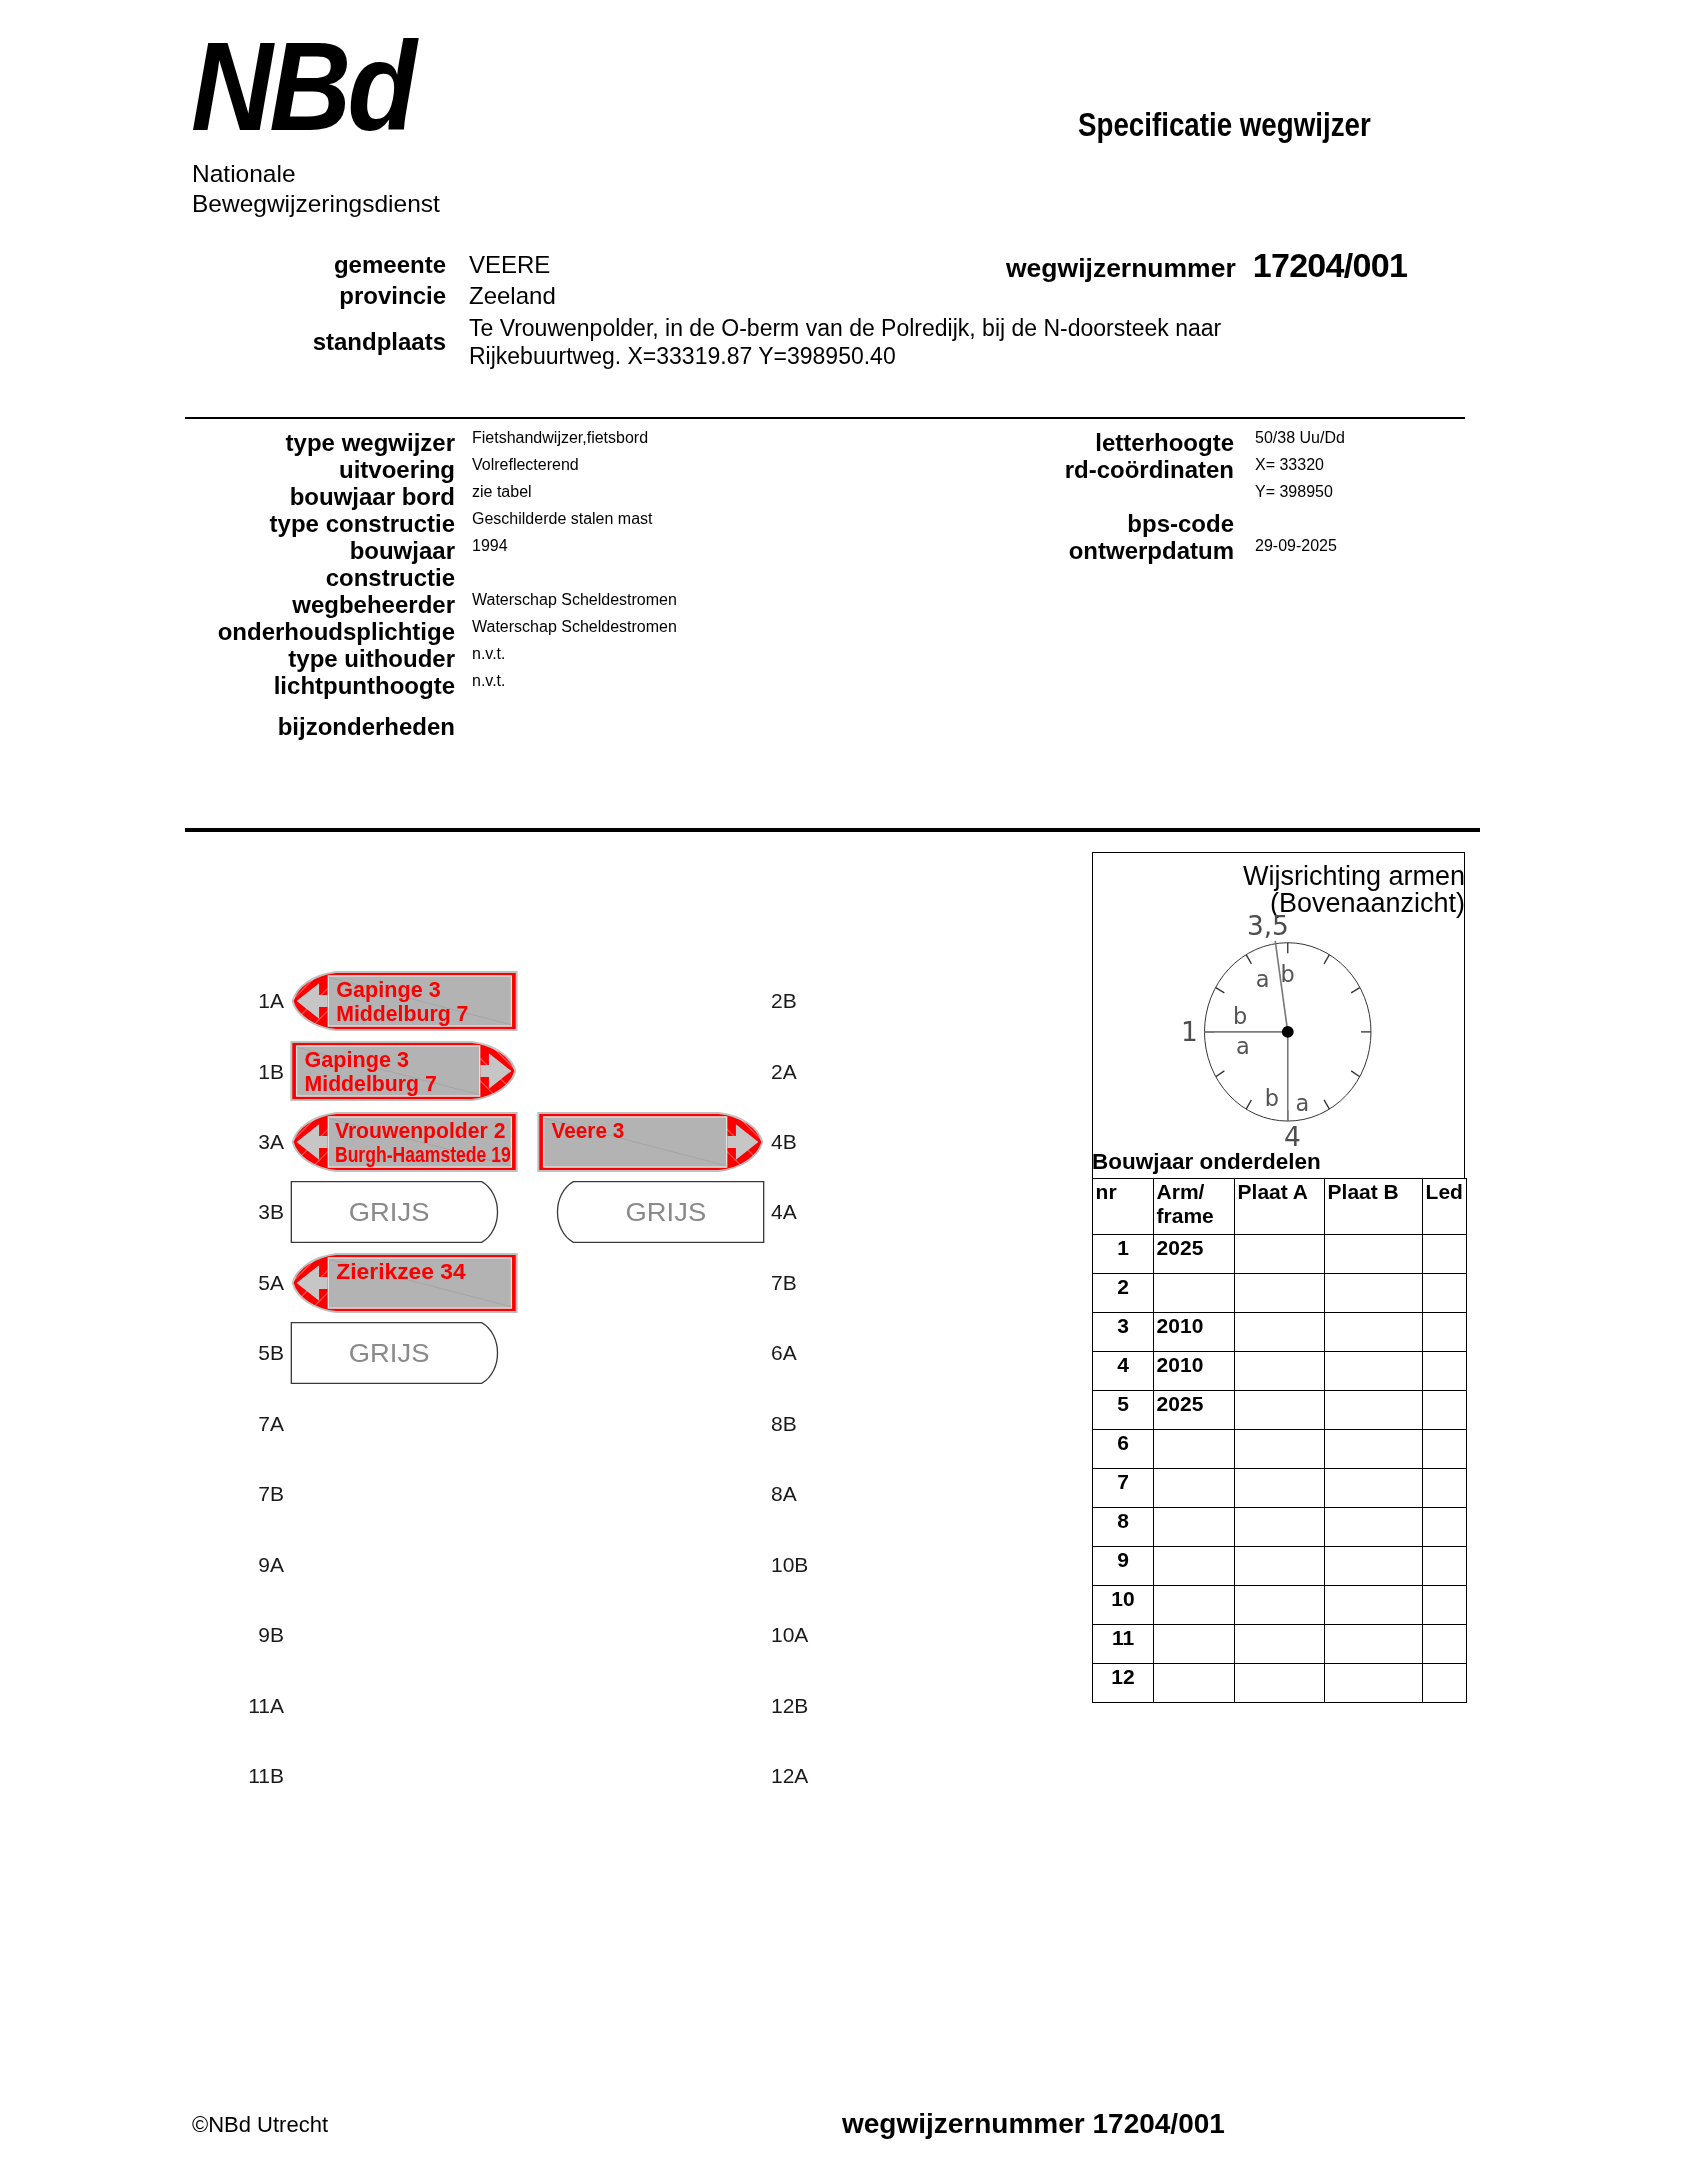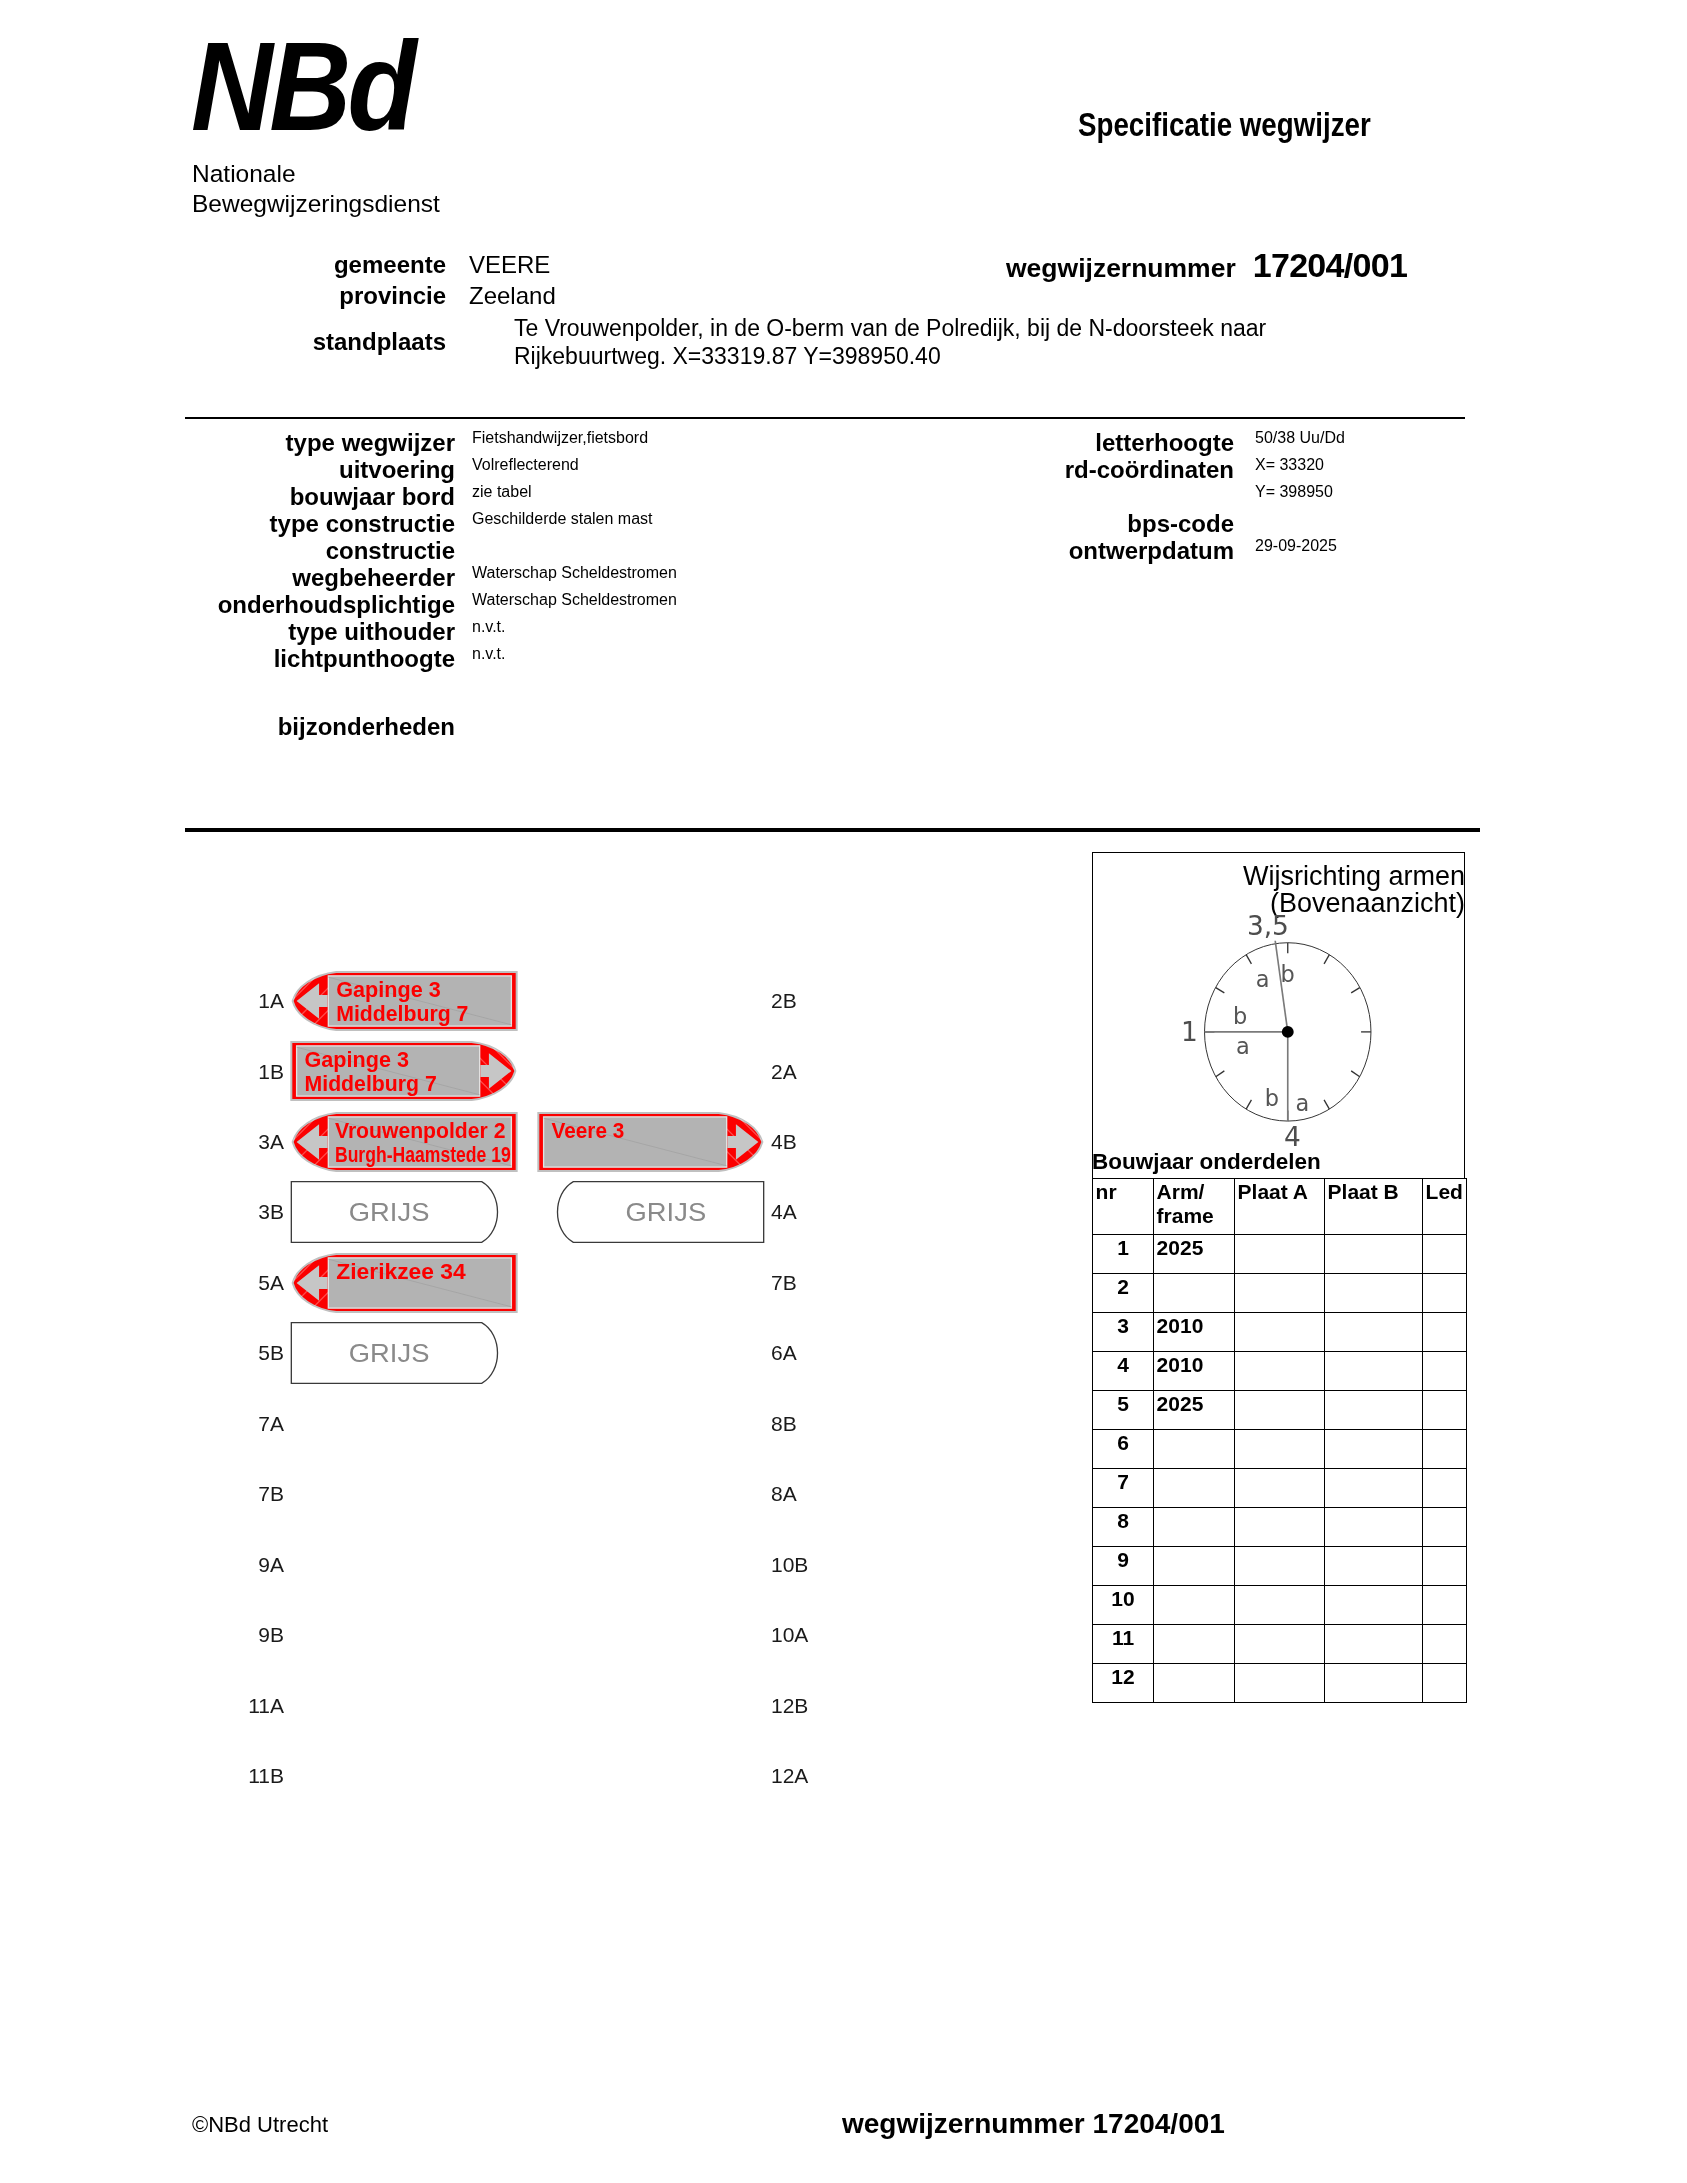--- a/index.html
+++ b/index.html
@@ -20,21 +20,21 @@
   
   .doc-title {
     font-size:33px; font-weight:bold; white-space:nowrap;
     display:inline-block; transform:scaleX(0.84); transform-origin:left top;
   }
 
   
   .info-row { display:flex; height:31px; }
   .info-label { width:251px; text-align:right; font-weight:bold; font-size:24px; }
   .info-value { margin-left:23px; font-size:24px; }
-  .std-row { display:flex; margin-top:1.3px;gap:45px; }
+  .std-row { display:flex; margin-top:1.3px; }
   .std-label { width:251px; text-align:right; font-weight:bold; font-size:24px; align-self:center; }
   .std-lines { margin-left:23px; font-size:23px; line-height:28px; white-space:nowrap; }
 
   .wwnr { display:flex; align-items:baseline; }
   .wwnr-label { font-size:26.5px; font-weight:bold; }
   .wwnr-value { font-size:34px; font-weight:bold; margin-left:17px; letter-spacing:-0.7px; }
 
   
   .hrule { background:#000; }
 
@@ -123,20 +123,24 @@
       <div class="spec-label sl-l">uitvoering</div>
       <div class="spec-value sv-l">Volreflecterend</div>
     </div>
   <div class="spec-row">
       <div class="spec-label sl-l">bouwjaar bord</div>
       <div class="spec-value sv-l">zie tabel</div>
     </div>
   <div class="spec-row">
       <div class="spec-label sl-l">type constructie</div>
       <div class="spec-value sv-l">Geschilderde stalen mast</div>
+    </div>
+  <div class="spec-row">
+      <div class="spec-label sl-l">bouwjaar</div>
+      <div class="spec-value sv-l">1994</div>
     </div>
   <div class="spec-row">
       <div class="spec-label sl-l">constructie</div>
       <div class="spec-value sv-l"></div>
     </div>
   <div class="spec-row">
       <div class="spec-label sl-l">wegbeheerder</div>
       <div class="spec-value sv-l">Waterschap Scheldestromen</div>
     </div>
   <div class="spec-row">

